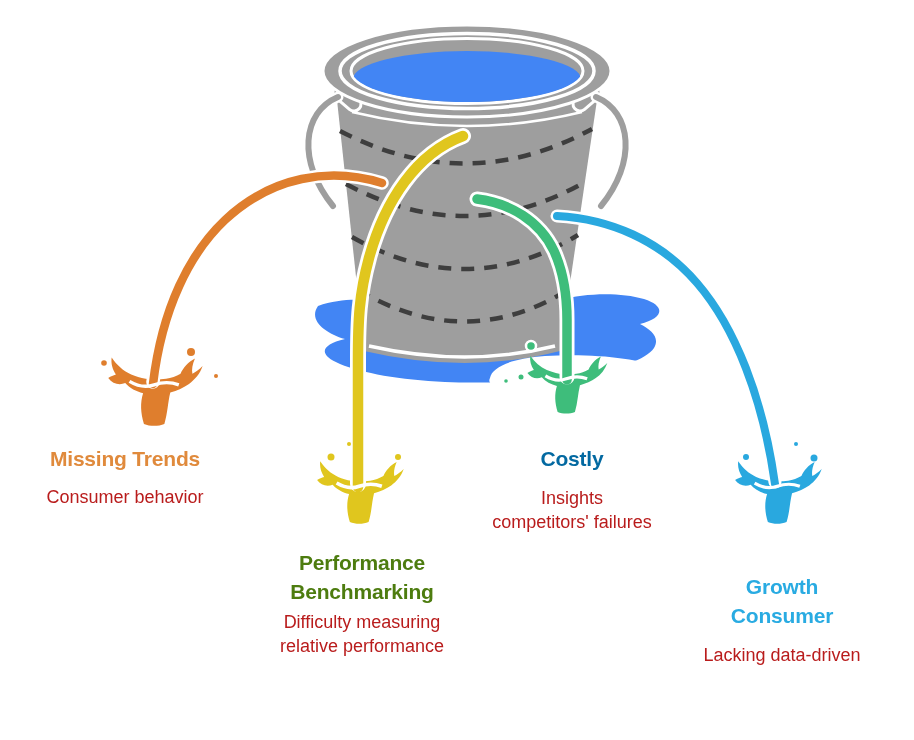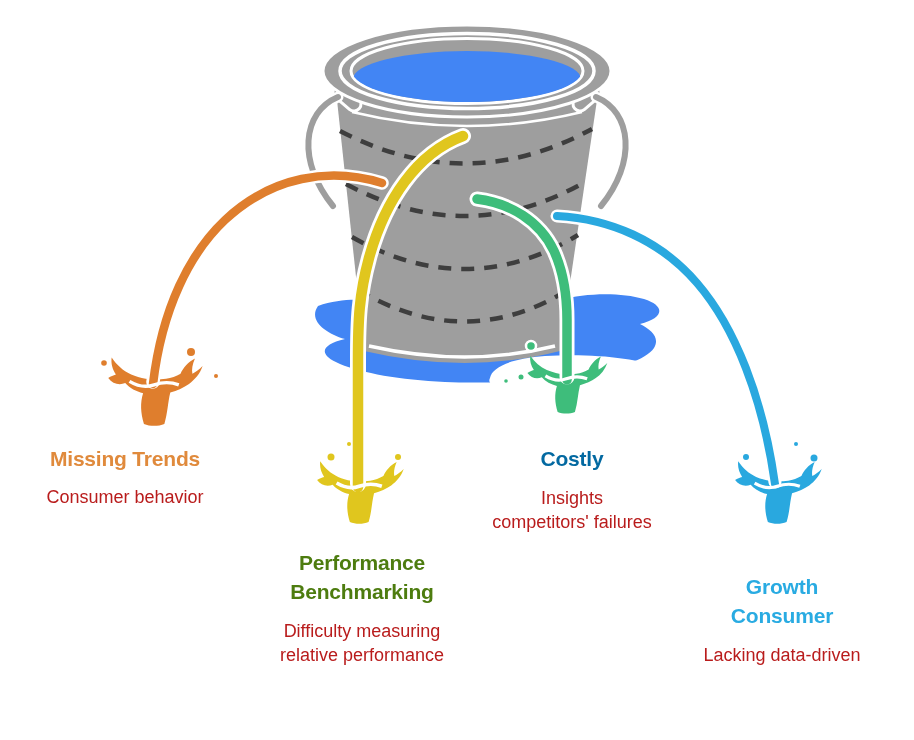--- a/index.html
+++ b/index.html
@@ -7,21 +7,21 @@
     position:relative;width:914px;height:740px;background:#fff;overflow:hidden;
     font-family:"Liberation Sans", sans-serif;
   }
   .diagram-svg{position:absolute;left:0;top:0;}
   .leak-label{position:absolute;width:260px;transform:translateX(-50%);text-align:center;}
   .leak-title{font-weight:700;font-size:21px;line-height:29px;letter-spacing:-0.2px;}
   .leak-desc{font-size:18px;line-height:24px;color:#b91c1c;}
   .leak-missing{left:125px;top:444px;}
   .leak-missing .leak-desc{margin-top:12px;}
   .leak-performance{left:362px;top:548px;}
-  .leak-performance .leak-desc{margin-top:13px;}
+  .leak-performance .leak-desc{margin-top:4px;}
   .leak-costly{left:572px;top:444px;}
   .leak-costly .leak-desc{margin-top:13px;}
   .leak-growth{left:782px;top:548px;margin-top:24px;}
   .leak-growth .leak-desc{margin-top:13px;}
   .leak-missing .leak-title{color:#E08A3C;}
   .leak-performance .leak-title{color:#4d7c0f;}
   .leak-costly .leak-title{color:#0369a1;}
   .leak-growth .leak-title{color:#29ABE2;}
 </style>
 </head>

